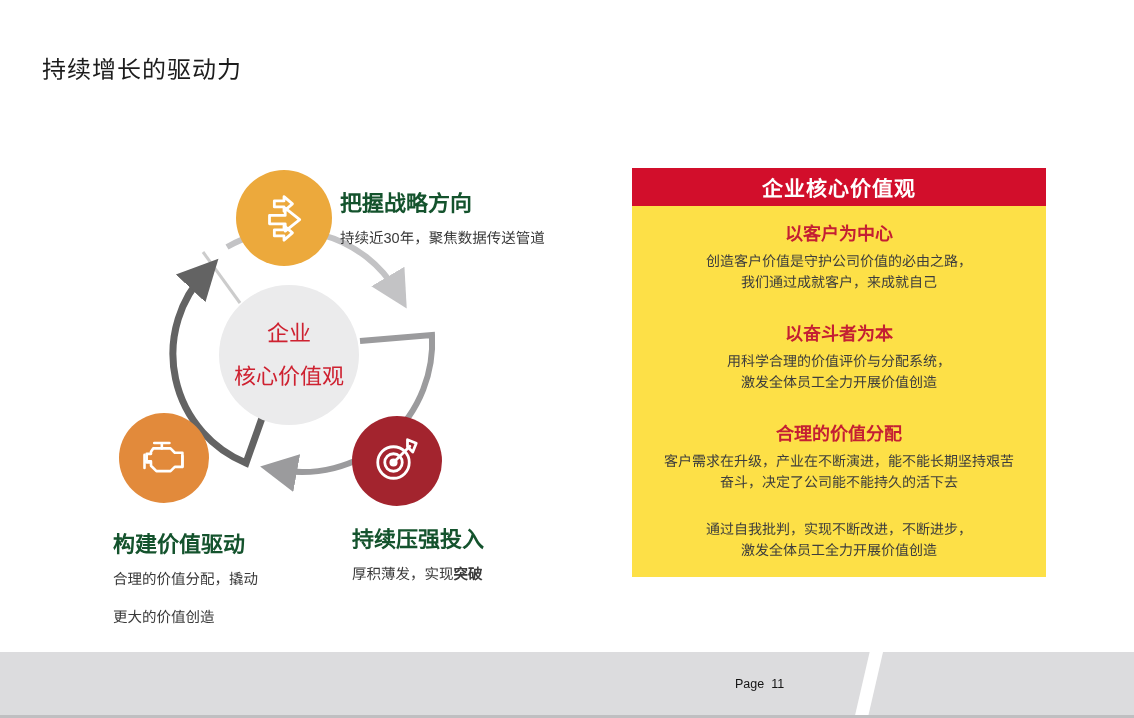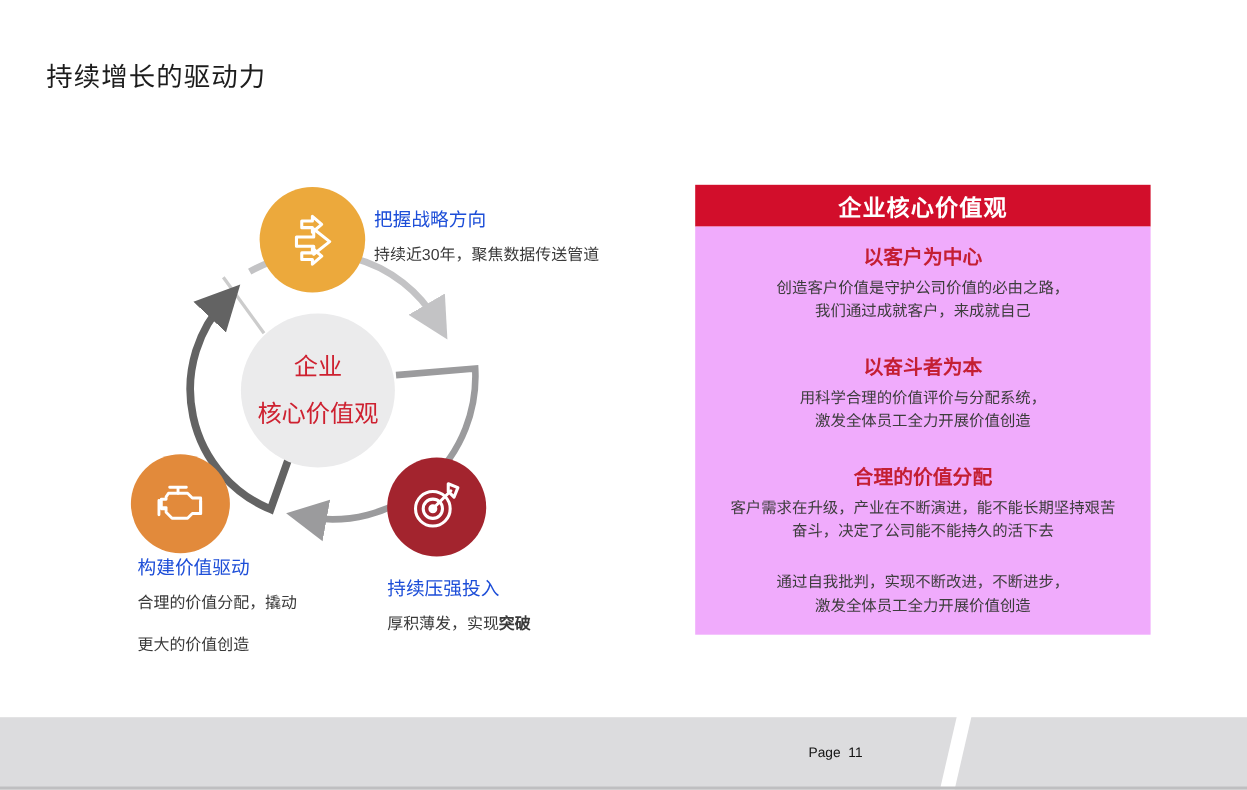--- a/index.html
+++ b/index.html
@@ -21,34 +21,34 @@
     border-radius:50%;display:flex;align-items:center;justify-content:center;
   }
   .icon-top{left:236px;top:170px;width:96px;height:96px;background:#ECA93C;}
   .icon-left{left:119px;top:413px;width:90px;height:90px;background:#E28A3B;}
   .icon-right{left:352px;top:416px;width:90px;height:90px;background:#A3242E;}
   .center-circle{
     left:219px;top:285px;width:140px;height:140px;border-radius:50%;
     background:#EBEBEC;display:flex;flex-direction:column;align-items:center;justify-content:center;
     color:#CE2130;font-size:22px;line-height:31px;text-align:center;gap:12px;
   }
-  .node-label .t{font-size:17px;font-weight:normal;color:#1d4ed8;}
+  .node-label .t{font-size:22px;font-weight:bold;color:#14532d;}
   .node-label .d{font-size:14.5px;color:#3a3a3a;margin-top:9px;}
   .node-label .d2{font-size:14.5px;color:#3a3a3a;margin-top:17px;}
   .lbl-strategy{left:340px;top:185px;}
-  .lbl-build{left:113px;top:502px;margin-left:12px;}
+  .lbl-build{left:113px;top:526px;}
   .lbl-invest{left:352px;top:521px;}
 
   
   .panel{left:632px;top:168px;width:414px;}
   .panel-header{
     height:38px;background:#D20E2B;color:#ffffff;font-size:21px;font-weight:bold;
     display:flex;align-items:center;justify-content:center;letter-spacing:1px;
   }
-  .panel-body{background:#f0abfc;padding:13px 4px 16px 4px;}
+  .panel-body{background:#fde047;padding:13px 4px 16px 4px;}
   .panel-section{margin-bottom:26px;}
   .panel-section:last-child{margin-bottom:0;}
   .sec-heading{
     font-size:18px;font-weight:bold;color:#C41F33;text-align:center;margin:0 0 6px 0;
   }
   .sec-line{font-size:14px;color:#3d3d3d;text-align:center;line-height:21px;}
 
   
   .footer-band{left:0;top:652px;width:1134px;height:66px;background:#DCDCDE;}
   .footer-stripe{left:862px;top:644px;width:13px;height:84px;background:#ffffff;transform:rotate(13deg);}

